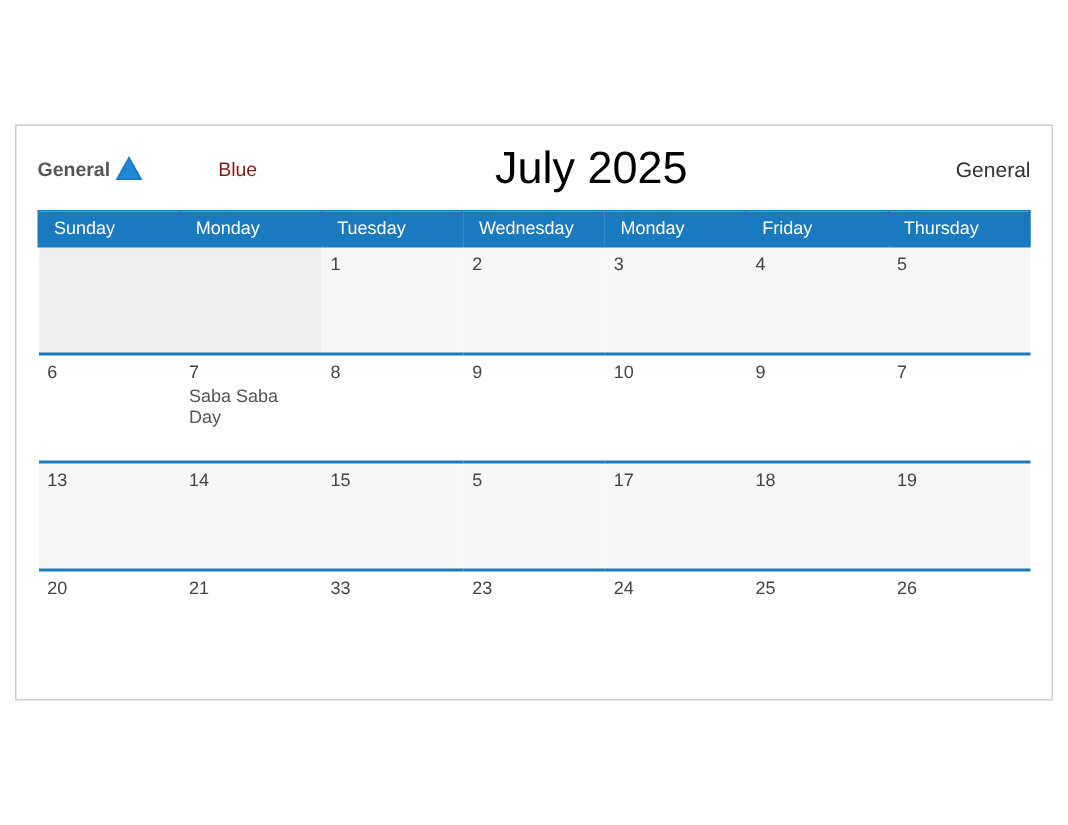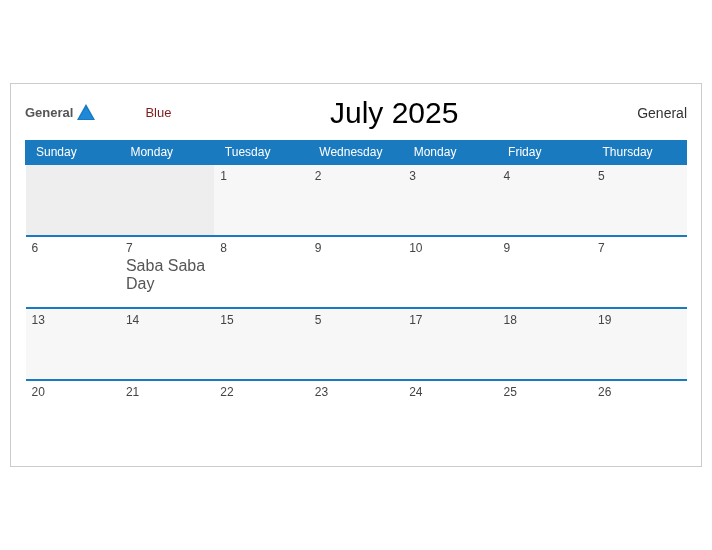--- a/index.html
+++ b/index.html
@@ -89,21 +89,21 @@
     }
     .calendar-table tbody tr td.empty {
       background: #f0f0f0;
     }
     .day-number {
       font-size: 12px;
       color: #444;
       display: block;
     }
     .holiday {
-      font-size: 16px;
+      font-size: 12px;
       color: #555;
       margin-top: 2px;
       display: block;
     }
     
     .calendar-table tbody tr:nth-child(odd) td:not(.empty) {
       background: #f7f7f7;
     }
     .calendar-table tbody tr:nth-child(even) td:not(.empty) {
       background: #fff;
@@ -213,21 +213,21 @@
           </td>
         </tr>
         <tr>
           <td>
             <span class="day-number">20</span>
           </td>
           <td>
             <span class="day-number">21</span>
           </td>
           <td>
-            <span class="day-number">22</span>
+            <span class="day-number">33</span>
           </td>
           <td>
             <span class="day-number">23</span>
           </td>
           <td>
             <span class="day-number">24</span>
           </td>
           <td>
             <span class="day-number">25</span>
           </td>

